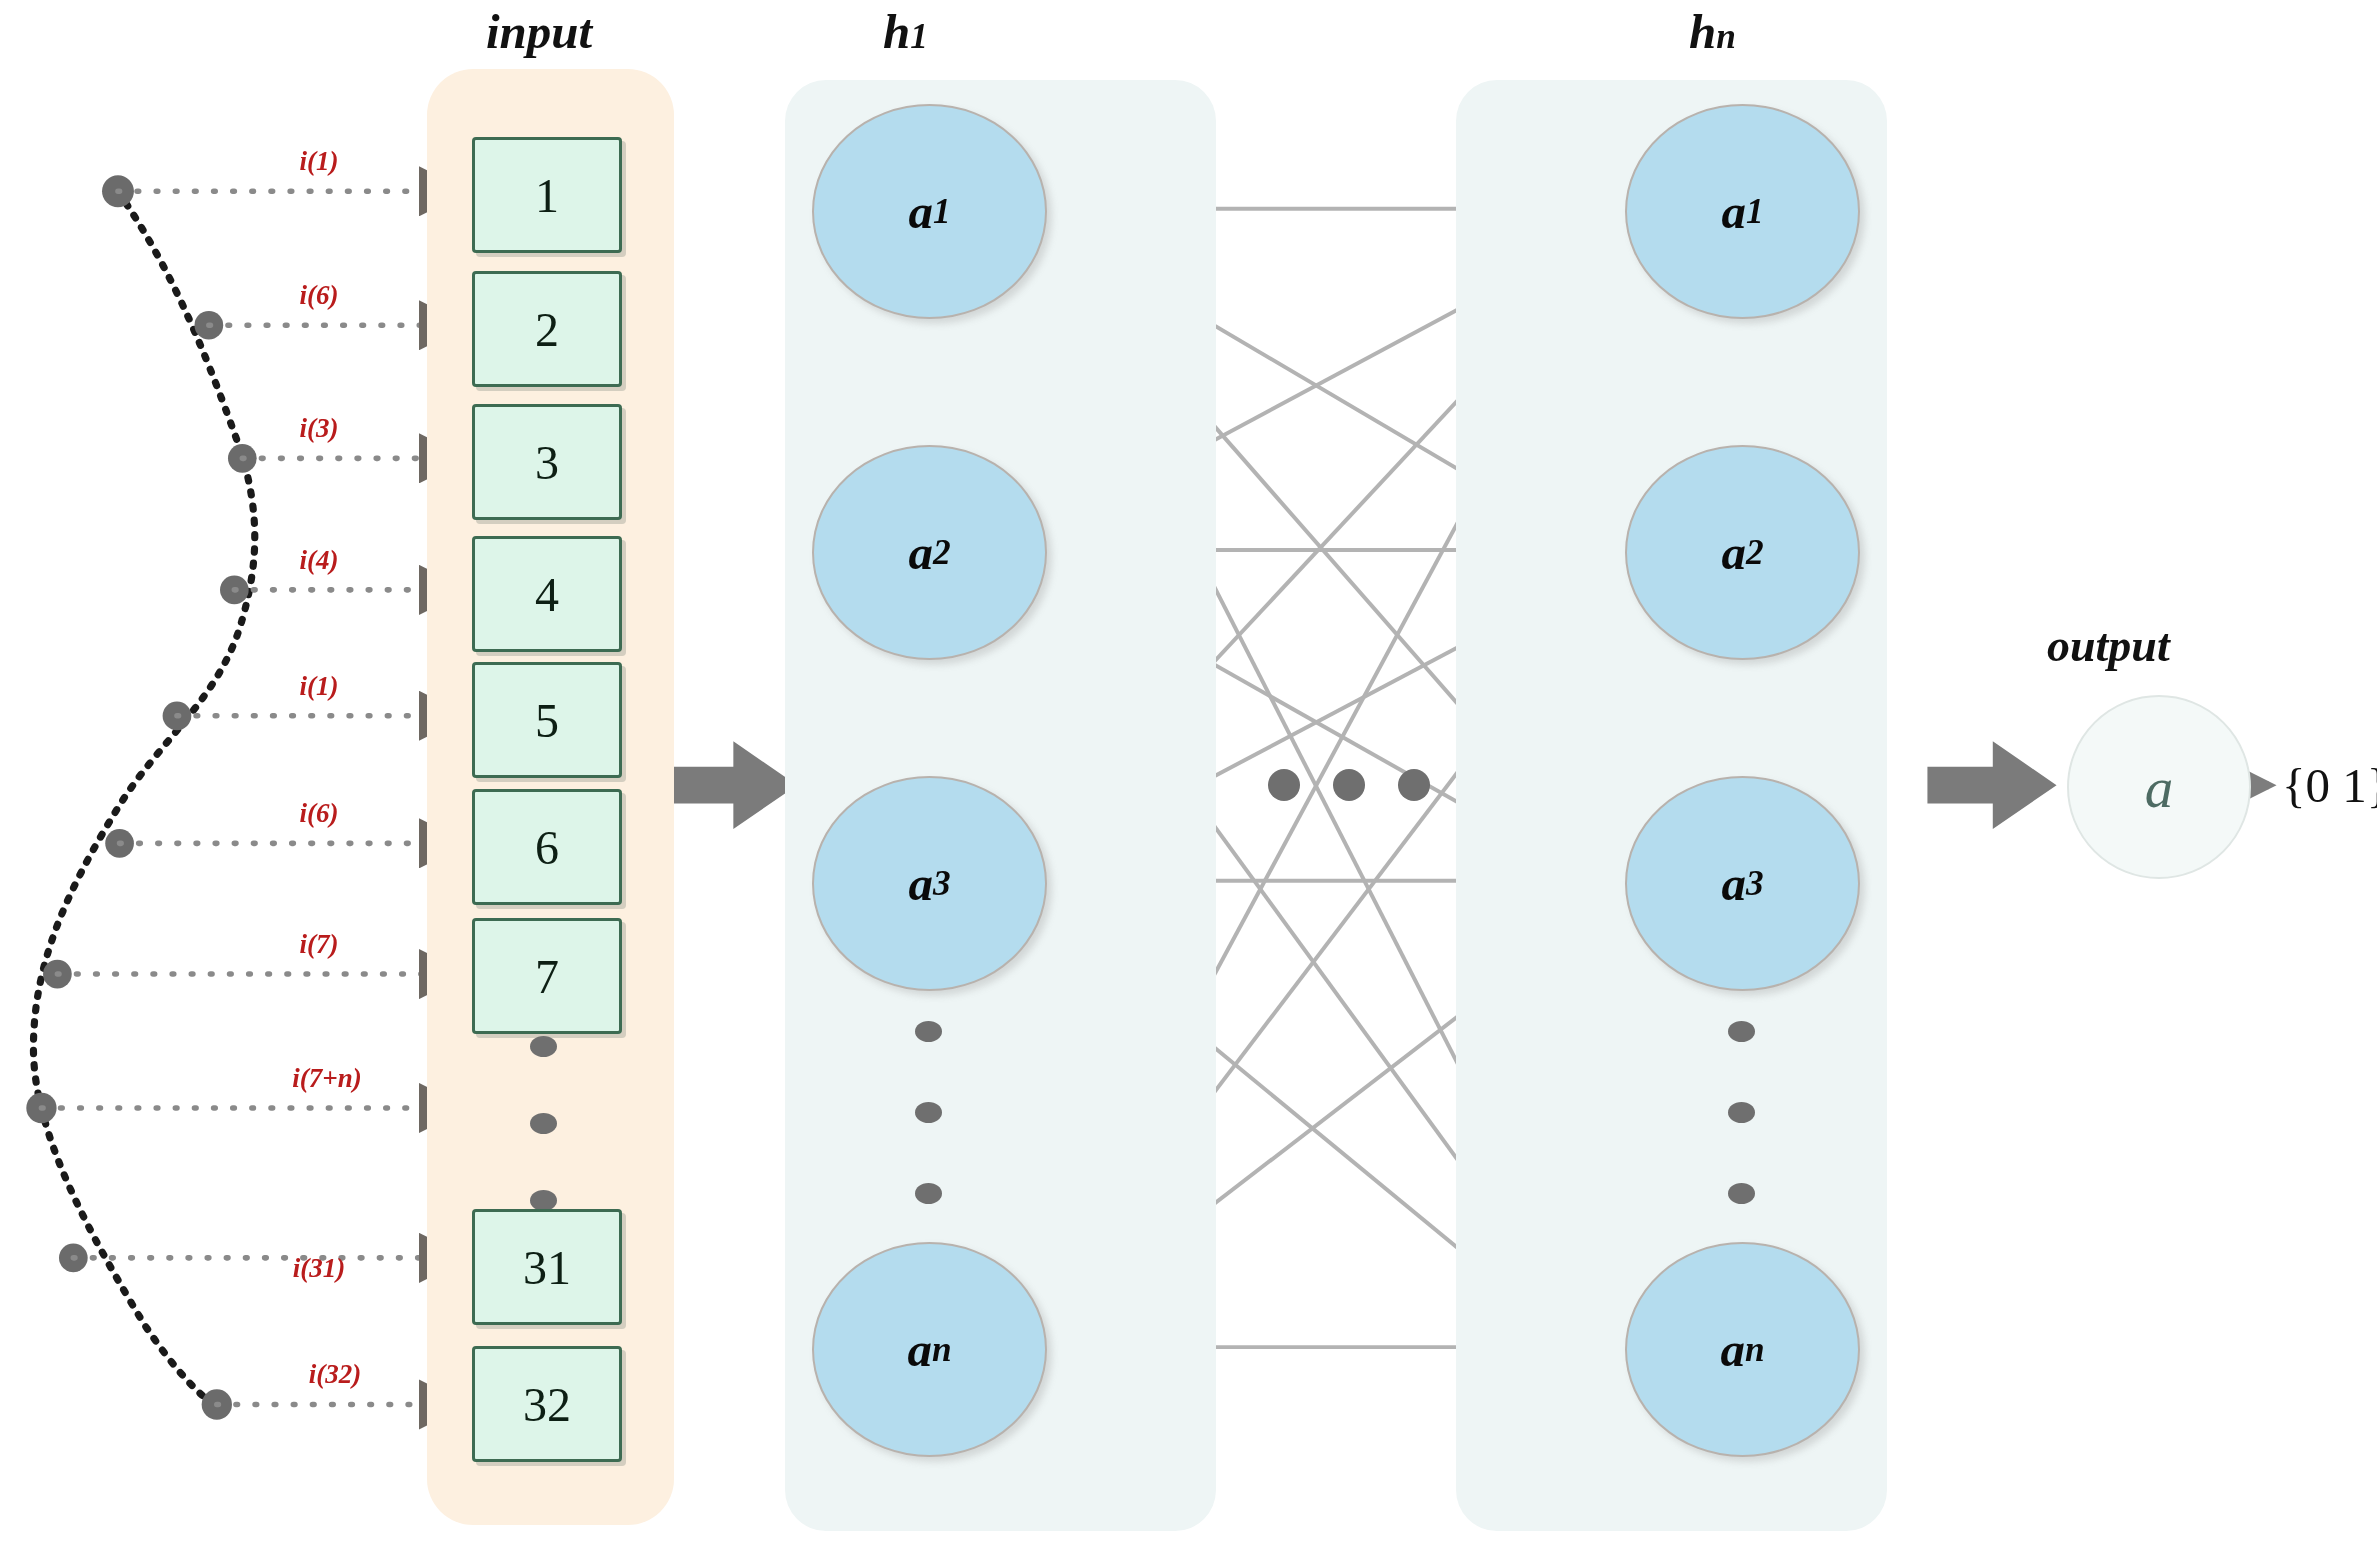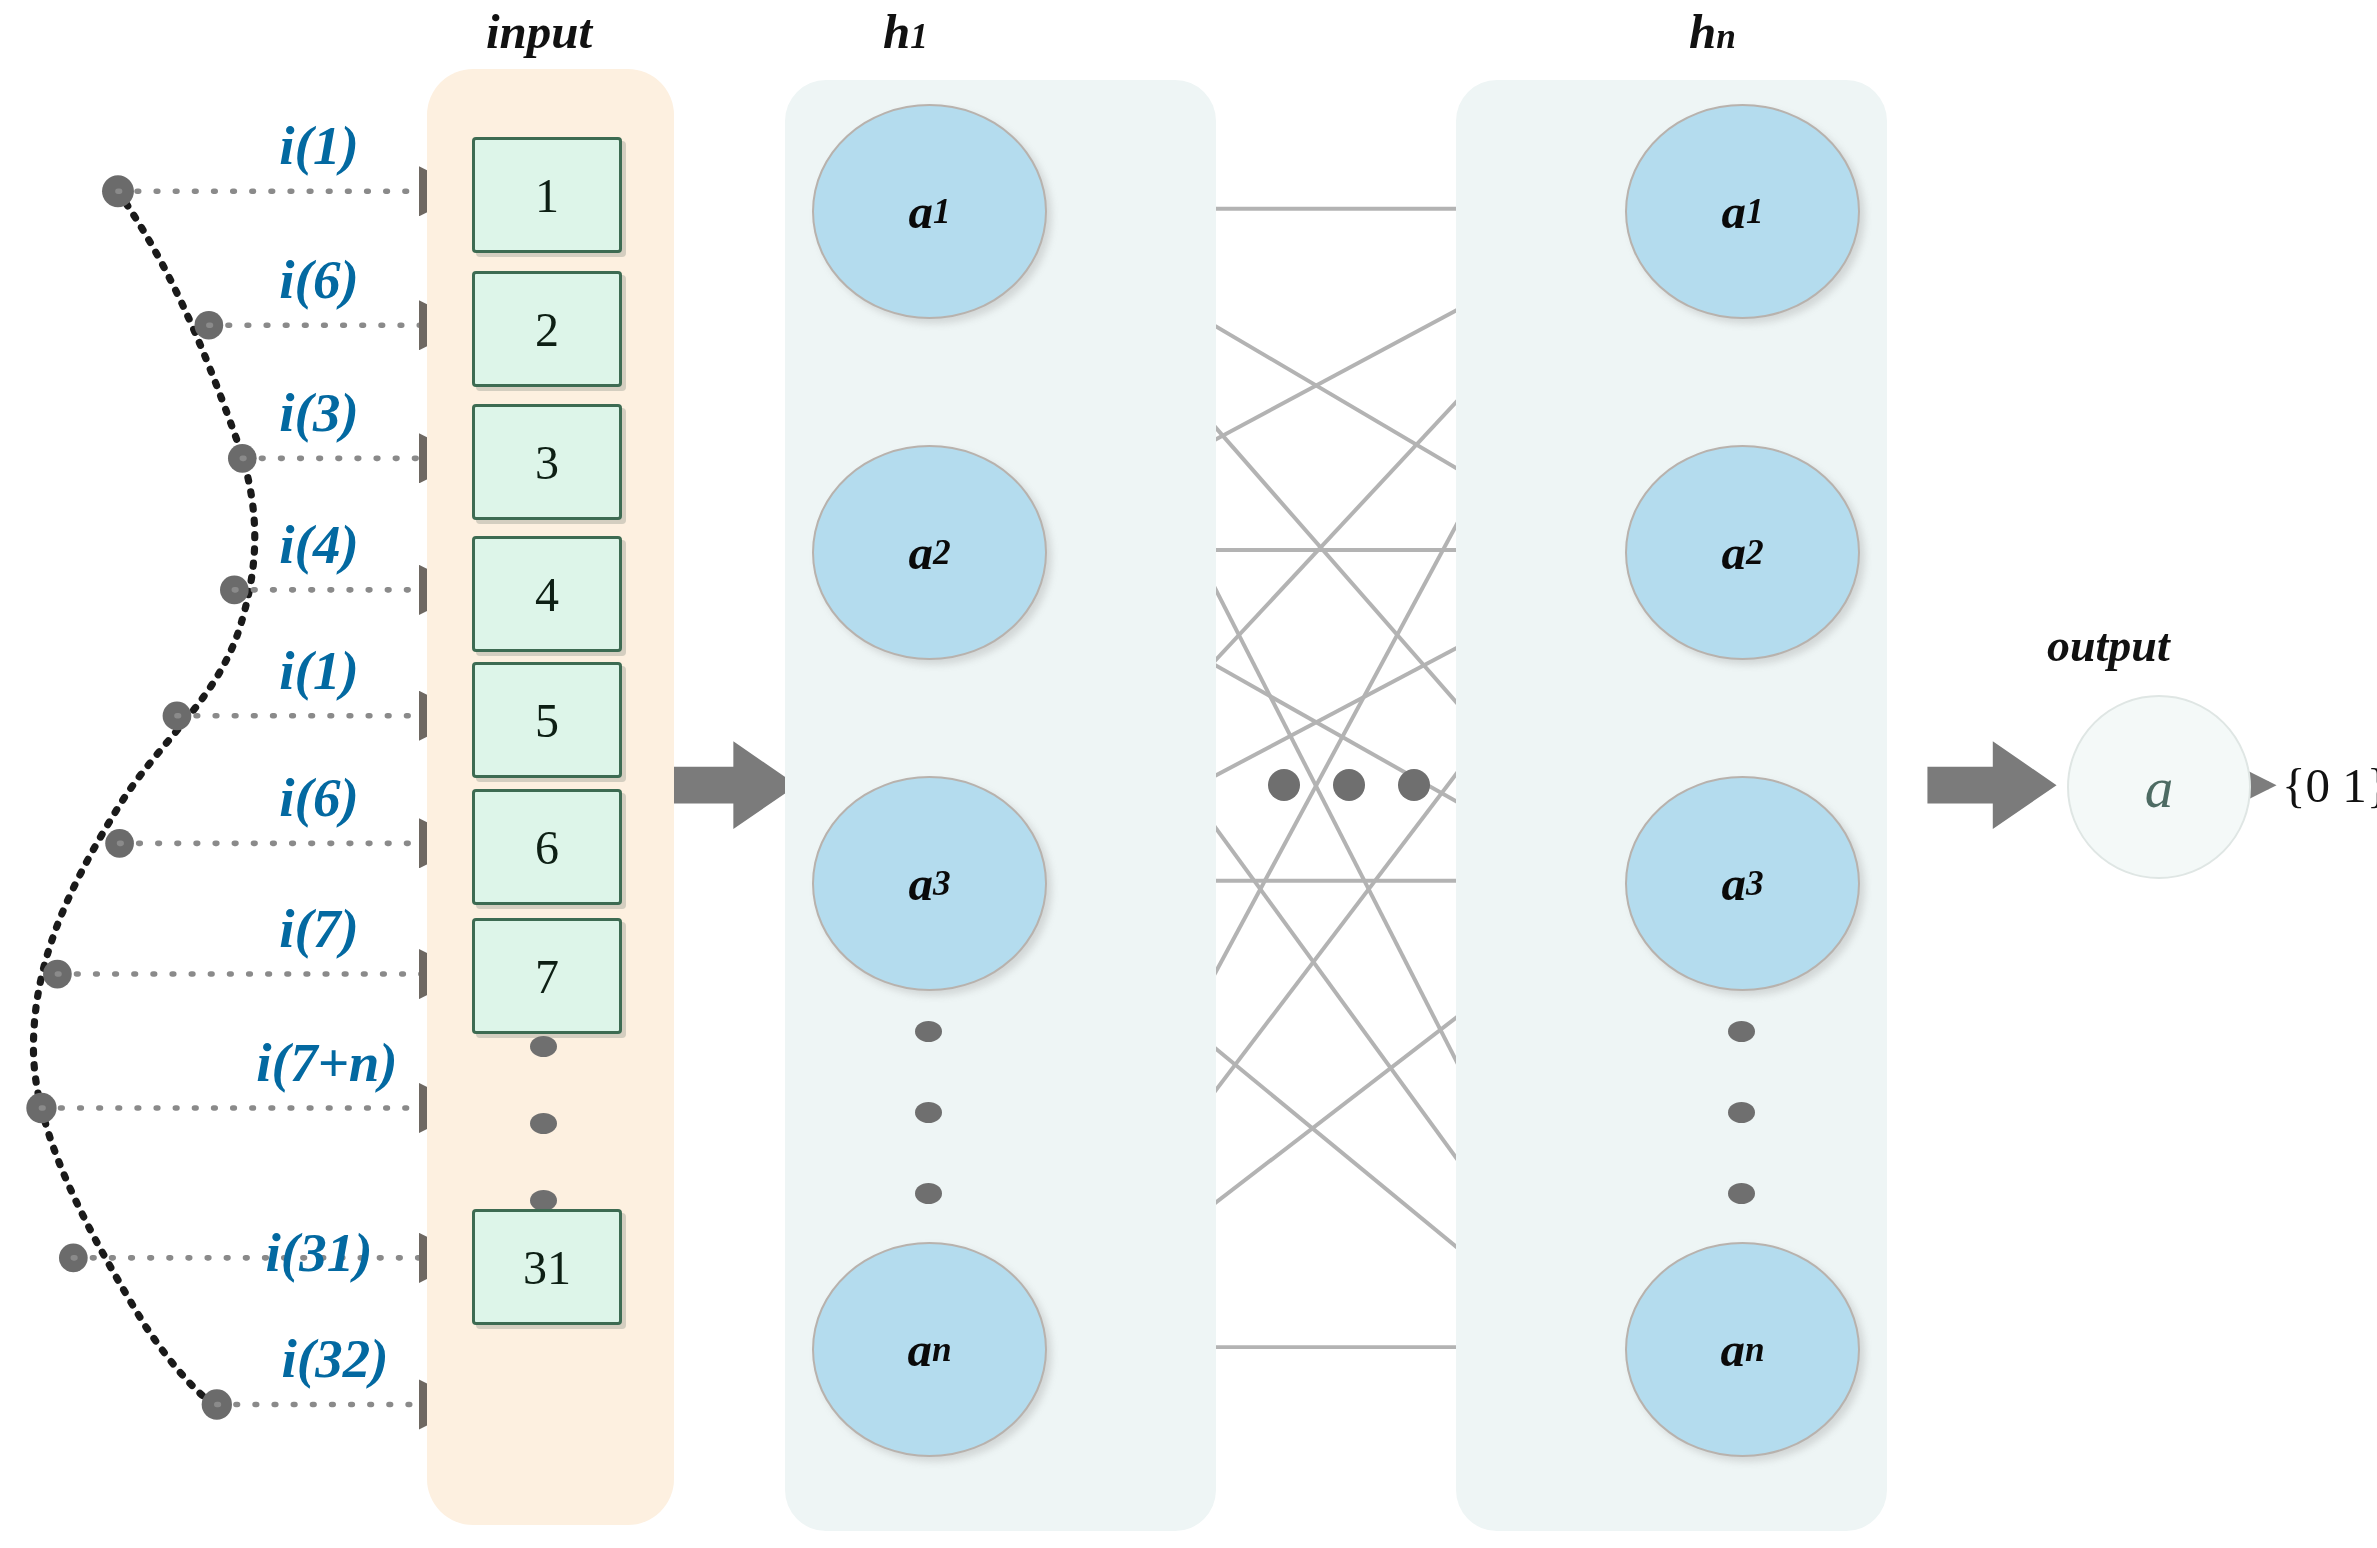--- a/index.html
+++ b/index.html
@@ -15,22 +15,22 @@
     position:absolute;font-style:italic;font-weight:bold;
     color:#111;white-space:nowrap;
     font-family:"Liberation Serif", serif;
   }
   .caption.layer-cap{font-size:49px;}
   .caption.input-cap{font-size:49px;}
   .caption.output-cap{font-size:46px;}
   .sub{font-size:0.72em;}
 
   .ilabel{
-    position:absolute;font-style:italic;font-weight:bold;font-size:55px;
-    color:#0369a1;white-space:nowrap;
+    position:absolute;font-style:italic;font-weight:bold;font-size:27px;
+    color:#b91c1c;white-space:nowrap;
     font-family:"Liberation Serif", serif;
     transform:translate(-50%,-100%);
   }
 
   
   #input-panel{
     position:absolute;
     background:#fdf0e0;
     border-radius:46px;
   }
@@ -187,20 +187,21 @@
   <div class="ibox" style="left:472px;top:536px;width:144px;height:110px;">4</div>
   <div class="ibox" style="left:472px;top:662px;width:144px;height:110px;">5</div>
   <div class="ibox" style="left:472px;top:789px;width:144px;height:110px;">6</div>
   <div class="ibox" style="left:472px;top:918px;width:144px;height:110px;">7</div>
   <div class="vdots" style="left:529px;top:1036px;width:29px;height:175px;">
     <i></i>
     <i></i>
     <i></i>
   </div>
   <div class="ibox" style="left:472px;top:1209px;width:144px;height:110px;text-align:center;">31</div>
+  <div class="ibox" style="left:472px;top:1346px;width:144px;height:110px;">32</div>
 
   <div class="caption layer-cap" style="left:883px;top:3.2px;">
     <span>h</span><span class="sub">1</span>
   </div>
   <div class="hpanel" style="left:785px;top:80px;width:431px;height:1451px;"></div>
 
   <div class="node" style="left:812px;top:104px;width:231px;height:211px;">
     <span>a</span>
       <span class="sub">1</span>
   </div>

